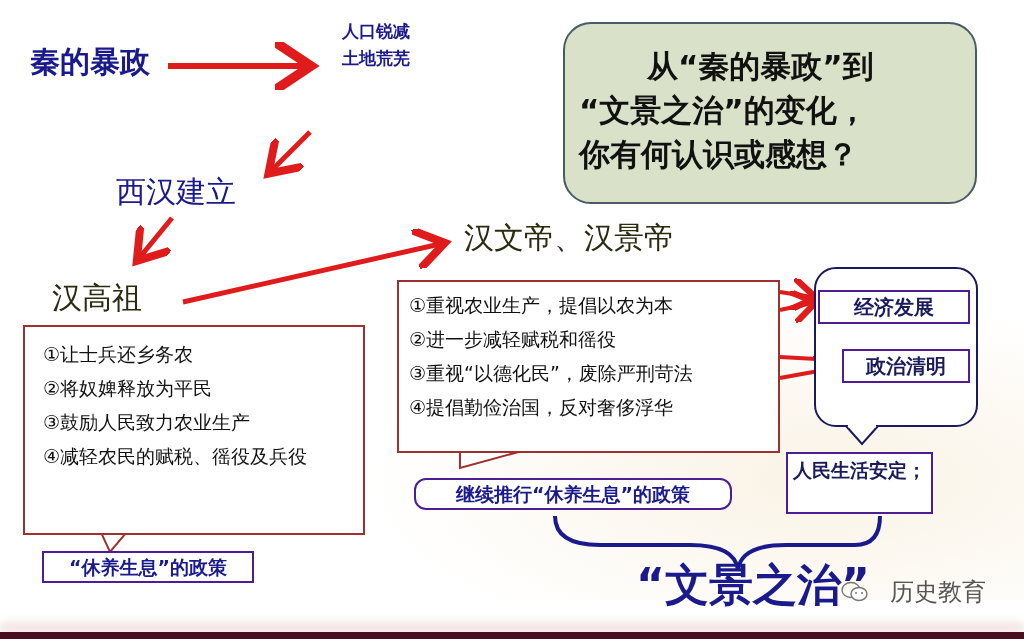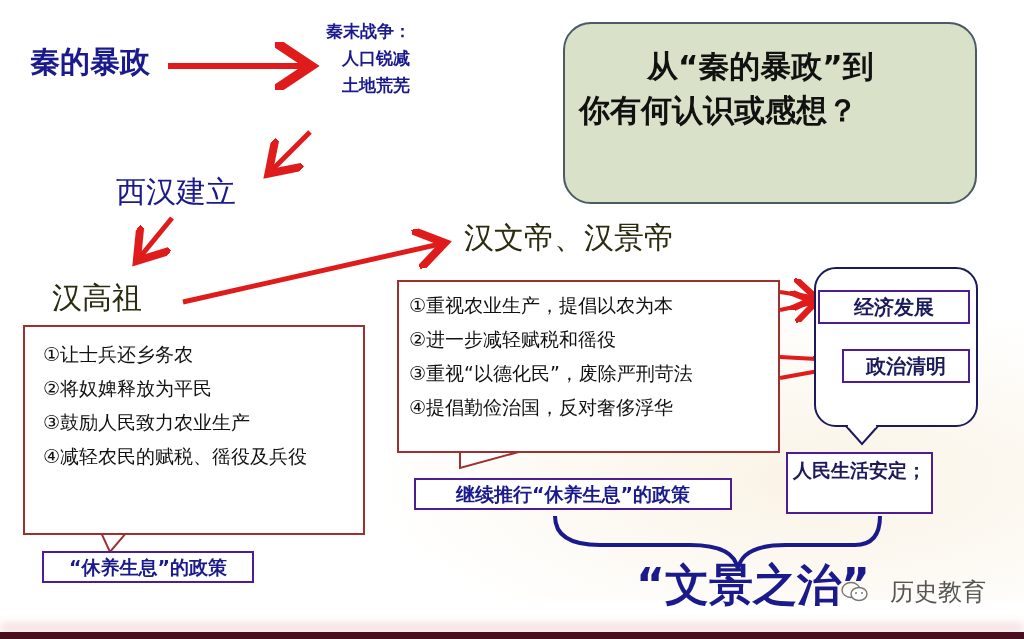--- a/index.html
+++ b/index.html
@@ -35,21 +35,21 @@
     border: 2px solid #a03030; background: #ffffff; box-sizing: border-box;
     font-size: 19px; color: #111; line-height: 34px;
   }
   .callout-left { left: 23px; top: 325px; width: 342px; height: 210px; padding: 10px 0 0 18px; }
   .callout-mid { left: 397px; top: 280px; width: 383px; height: 173px; padding: 6px 0 0 10px; }
   .label-box {
     border: 2px solid #4c1d95; background: #fff; box-sizing: border-box;
     color: #1a1a8c; font-weight: bold; font-size: 19px; text-align: center;
   }
   .policy-left { left: 42px; top: 551px; width: 212px; height: 32px; line-height: 28px; }
-  .policy-mid { left: 414px; top: 478px; width: 318px; height: 32px; line-height: 28px; }
+  .policy-mid { left: 414px; top: 478px; width: 318px; height: 32px; line-height: 28px; border-radius: 12px; }
   .result-bubble {
     left: 814px; top: 267px; width: 164px; height: 160px;
     border: 2px solid #1a1a5c; border-radius: 22px; background: #ffffff; box-sizing: border-box;
   }
   .econ { left: 818px; top: 290px; width: 152px; height: 34px; line-height: 30px; font-size: 20px; color: #1a1a5c; }
   .polit { left: 842px; top: 349px; width: 128px; height: 34px; line-height: 30px; font-size: 20px; color: #1a1a5c; }
   .people-box {
     left: 786px; top: 452px; width: 147px; height: 62px; font-size: 19px; line-height: 28px; padding-top: 2px;
     color: #1a1a5c;
   }
@@ -95,31 +95,31 @@
 
   <path d="M80,487 L110,552 L165,487" fill="#ffffff" stroke="#a03030" stroke-width="2"></path>
   <path d="M460,442 L460,468 L555,442" fill="#ffffff" stroke="#a03030" stroke-width="2"></path>
 
   <path d="M555,516 Q555,545 600,545 L690,545 Q735,545 738,570 Q741,545 786,545 L855,545 Q880,545 880,516" fill="none" stroke="#1a1a8c" stroke-width="4"></path>
 </svg>
 
 <div class="abs qin blue-title">秦的暴政</div>
 
 <div class="abs cause">
-  <div class="l1">秦末战争：</div>
   <div class="l3">人口锐减</div>
   <div class="l4">土地荒芜</div>
 </div>
 
 <div class="abs xihan">西汉建立</div>
 <div class="abs gaozu dark-title">汉高祖</div>
 <div class="abs wenjing-emp dark-title">汉文帝、汉景帝</div>
 
 <div class="abs question-box">
   <div class="q1">从“秦的暴政”到</div>
+  <div>“文景之治”的变化，</div>
   <div>你有何认识或感想？</div>
 </div>
 
 <div class="abs callout callout-left">
   <div>①让士兵还乡务农</div>
   <div>②将奴婢释放为平民</div>
   <div>③鼓励人民致力农业生产</div>
   <div>④减轻农民的赋税、徭役及兵役</div>
 </div>
 <div class="abs label-box policy-left">“休养生息”的政策</div>

